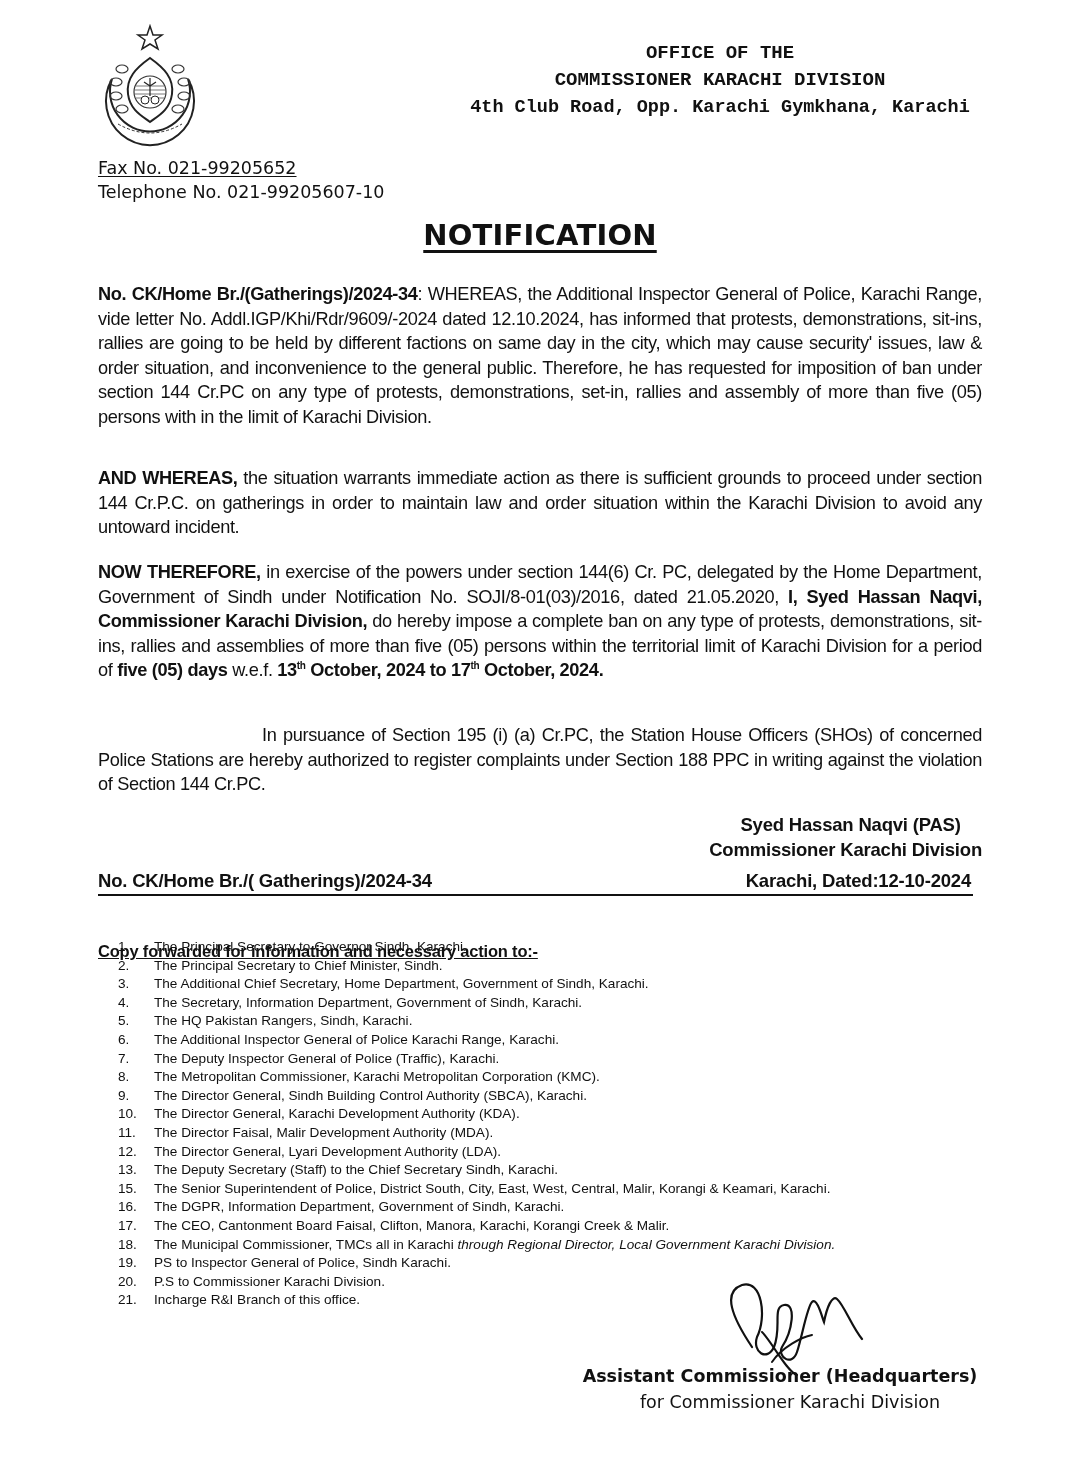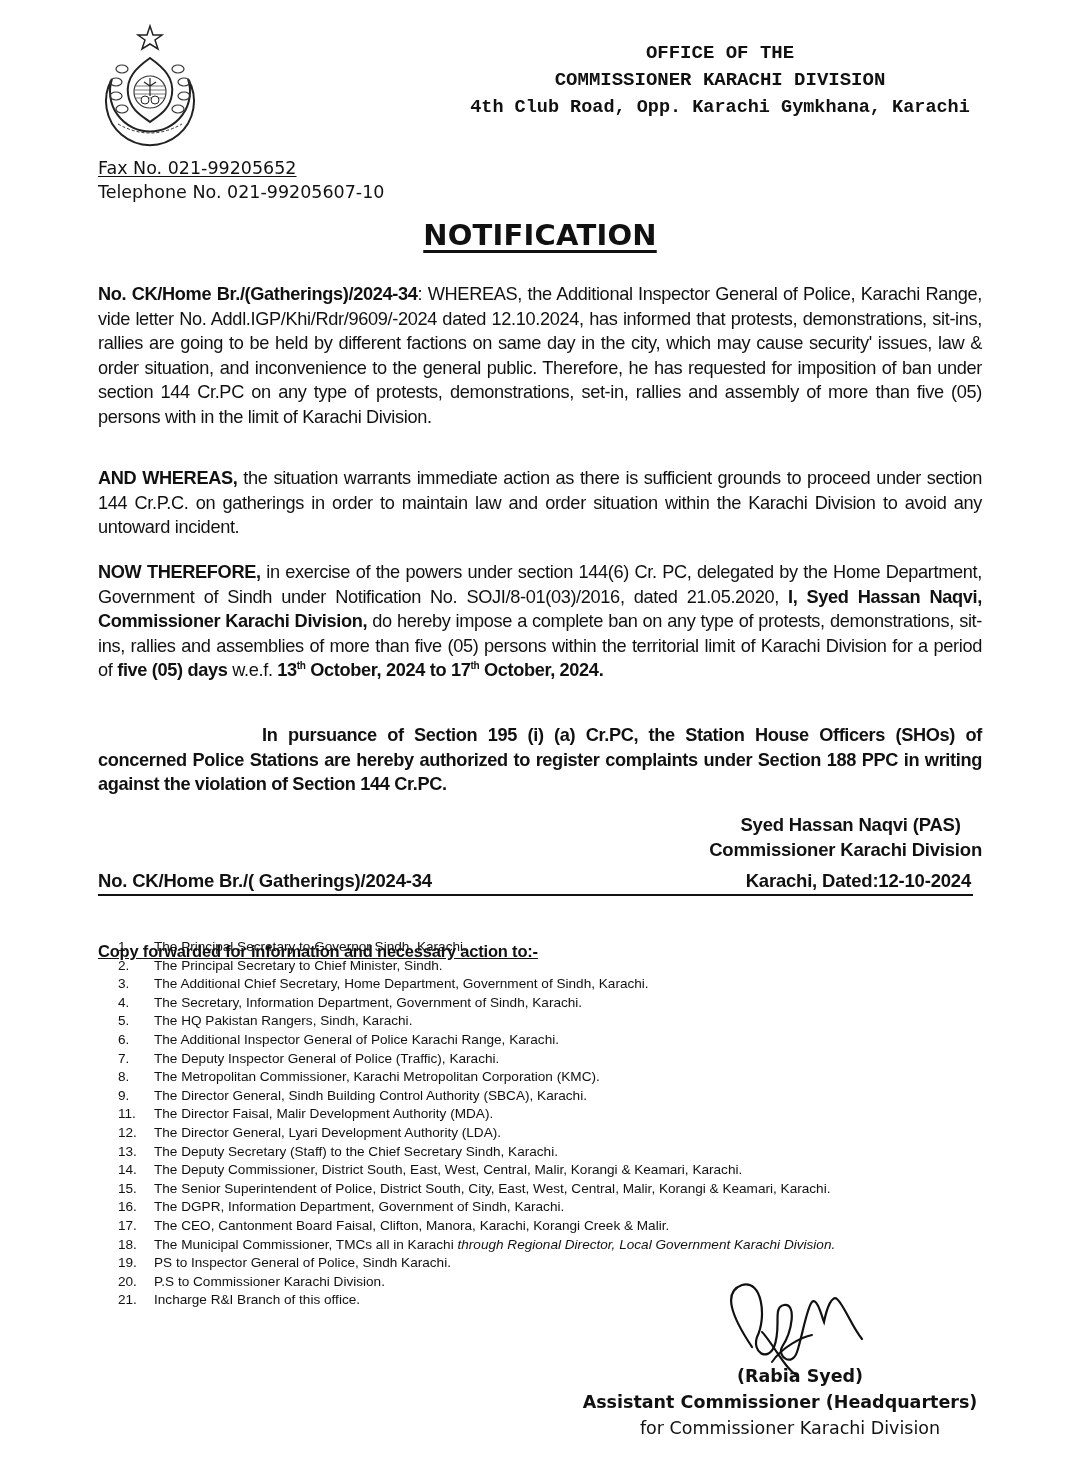--- a/index.html
+++ b/index.html
@@ -39,21 +39,21 @@
       left: 98px; width: 884px;
       font-family: "Liberation Sans", sans-serif;
       font-size: 18.2px; line-height: 24.5px; text-align: justify;
       letter-spacing: -0.35px;
       transform-origin: left top;
     }
     .para b { font-weight: bold; }
     #p1 { top: 282px; }
     #p2 { top: 466px; }
     #p3 { top: 560px; }
-    #p4 { top: 723px; text-indent: 164px; font-weight: bold; }
+    #p4 { top: 723px; text-indent: 164px; }
     sup { font-size: 10px; vertical-align: 7px; line-height: 0; }
 
     .sign1 {
       right: 98px; top: 812px; text-align: center;
       font-family: "Liberation Sans", sans-serif; font-weight: bold;
       font-size: 18.5px; line-height: 25px; letter-spacing: -0.2px;
     }
     .sign1 .n1 { display: block; padding-left: 10px; }
     .sign1 .n2 { display: block; }
 
@@ -187,34 +187,34 @@
     </div>
     <div class="item">
       <span class="num">8.</span>
       <span class="txt"><span>The Metropolitan Commissioner, Karachi Metropolitan Corporation (KMC).</span></span>
     </div>
     <div class="item">
       <span class="num">9.</span>
       <span class="txt"><span>The Director General, Sindh Building Control Authority (SBCA), Karachi.</span></span>
     </div>
     <div class="item">
+      <span class="num">10.</span>
+      <span class="txt"><span>The Director General, Karachi Development Authority (KDA).</span></span>
+    </div>
+    <div class="item">
       <span class="num">11.</span>
       <span class="txt"><span>The Director Faisal, Malir Development Authority (MDA).</span></span>
     </div>
     <div class="item">
       <span class="num">12.</span>
       <span class="txt"><span>The Director General, Lyari Development Authority (LDA).</span></span>
     </div>
     <div class="item">
       <span class="num">13.</span>
       <span class="txt"><span>The Deputy Secretary (Staff) to the Chief Secretary Sindh, Karachi.</span></span>
-    </div>
-    <div class="item">
-      <span class="num">14.</span>
-      <span class="txt"><span>The Deputy Commissioner, District South, East, West, Central, Malir, Korangi &amp; Keamari, Karachi.</span></span>
     </div>
     <div class="item">
       <span class="num">15.</span>
       <span class="txt"><span>The Senior Superintendent of Police, District South, City, East, West, Central, Malir, Korangi &amp; Keamari, Karachi.</span></span>
     </div>
     <div class="item">
       <span class="num">16.</span>
       <span class="txt"><span>The DGPR, Information Department, Government of Sindh, Karachi.</span></span>
     </div>
     <div class="item">
@@ -238,16 +238,15 @@
       <span class="txt"><span>Incharge R&amp;I Branch of this office.</span></span>
     </div>
   </div>
 
 <svg id="signature" class="abs" viewBox="0 0 160 100">
   <path d="M40,70 C20,40 10,15 30,8 C50,2 55,40 45,60 C40,75 55,85 62,70 C70,50 60,30 72,28 C85,26 80,55 70,70 C65,80 80,90 85,75 C90,60 95,30 100,25 C105,20 110,40 112,45 C115,30 120,18 125,22 C132,28 140,50 150,62" fill="none" stroke="#111" stroke-width="2.2" stroke-linecap="round"></path>
   <path d="M50,55 C60,65 75,95 85,98 M60,85 C70,70 90,60 100,58" fill="none" stroke="#111" stroke-width="2" stroke-linecap="round"></path>
 </svg>
 
 <div class="abs sign2">
-  <span class="s1">(Rabia Syed)</span>
   <span class="s2">Assistant Commissioner (Headquarters)</span>
   <span class="s3">for Commissioner Karachi Division</span>
 </div>
 
 </body></html>

